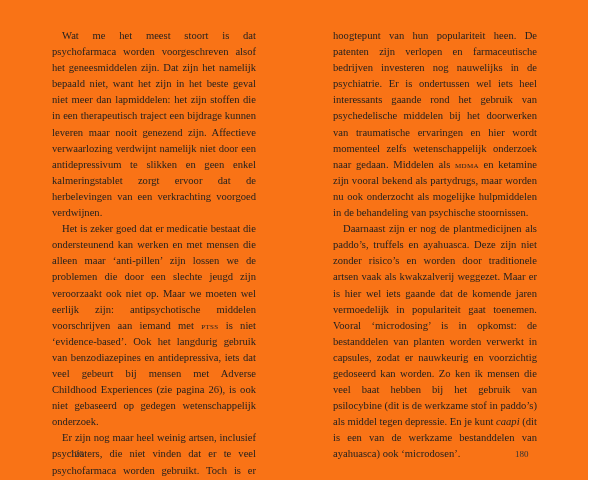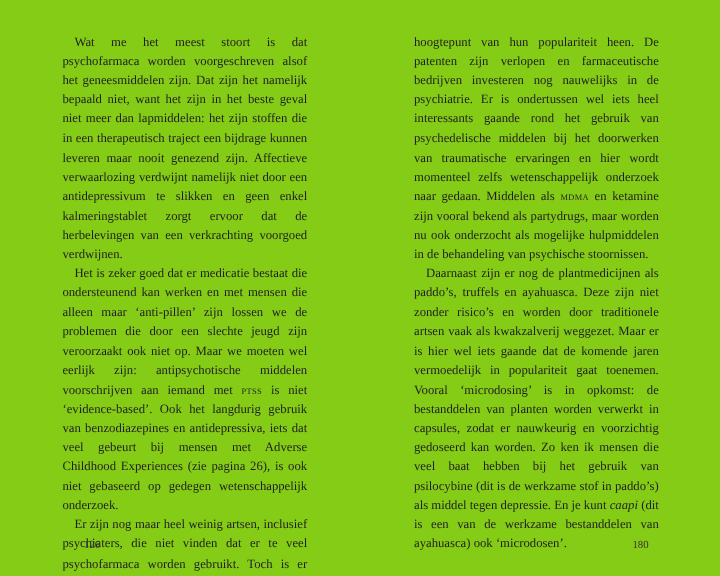--- a/index.html
+++ b/index.html
@@ -3,24 +3,24 @@
   <meta charset="utf-8">
   <style>
     html, body { margin: 0; padding: 0; }
     body {
       width: 600px; height: 480px; background: #ffffff; overflow: hidden;
       position: relative;
       font-family: "Liberation Serif", "DejaVu Serif", serif;
       color: #1f1f1f;
     }
     .page {
-      position: absolute; top: 0; width: 300px; height: 480px; background: #84cc16;
+      position: absolute; top: 0; width: 300px; height: 480px; background: #f97316;
     }
     .page.left { left: 0; }
-    .page.right { left: 300px; }
+    .page.right { left: 288px; }
     .text-block {
       position: absolute; top: 28px; width: 204px;
       font-size: 10.6px; line-height: 16.1px;
       text-align: justify; hyphens: manual;
     }
     .left .text-block { left: 52px; }
     .right .text-block { left: 345px; left: 45px; }
     p { margin: 0; text-indent: 10px; }
     p.noindent { text-indent: 0; }
     .sc { font-variant: small-caps; letter-spacing: 0.3px; }

